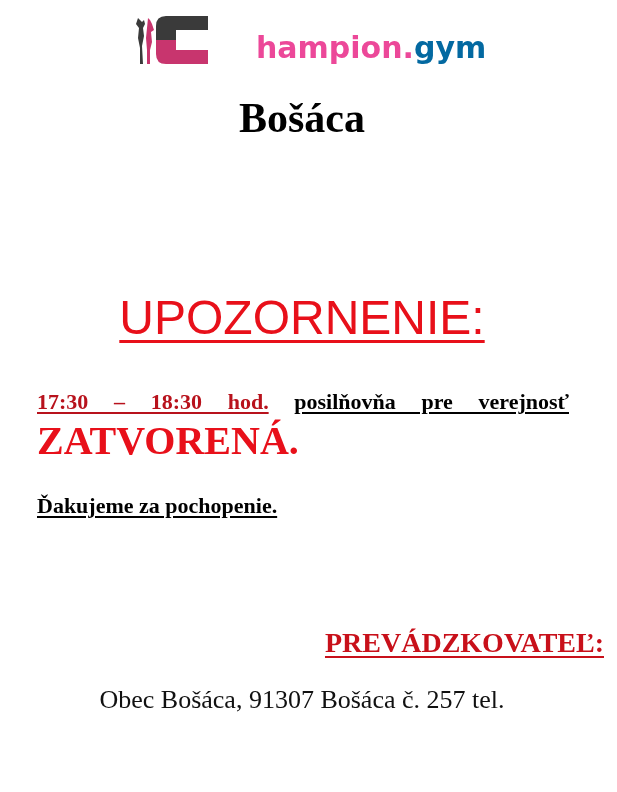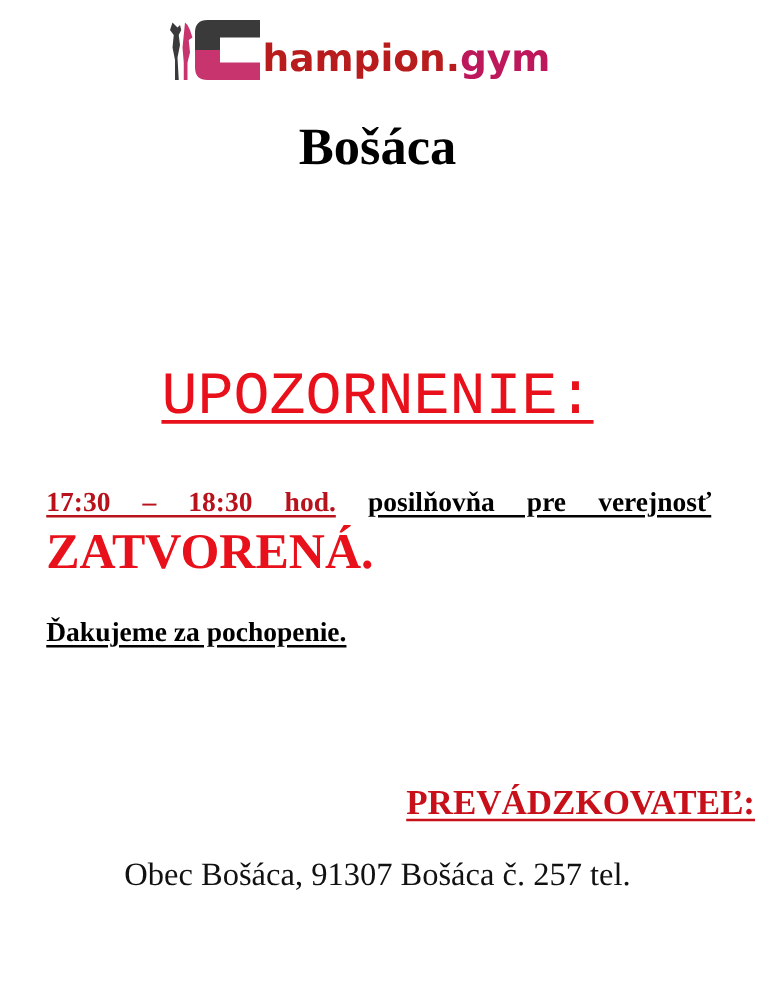--- a/index.html
+++ b/index.html
@@ -2,26 +2,26 @@
 <html><head>
   <meta charset="utf-8">
   <style>
     html, body { margin: 0; padding: 0; background: #ffffff; }
     body { width: 617px; height: 792px; position: relative; overflow: hidden; font-family: "DejaVu Serif", "Liberation Serif", serif; }
 
     .logo { position: absolute; left: 134px; top: 14px; height: 56px; width: 350px; }
     .logo-figures { position: absolute; left: 0; top: 2px; width: 22px; height: 50px; }
     .logo-c { position: absolute; left: 22px; top: 2px; width: 52px; height: 48px; }
     .logo-text { position: absolute; left: 76px; top: 14px; font-family: "DejaVu Sans", sans-serif; font-weight: bold; font-size: 30px; letter-spacing: 0px; line-height: 40px; }
-    .logo-text .dark { color: #b91c1c; }
-    .logo-text .pink { color: #be185d; }
+    .logo-text .dark { color: #ec4899; margin-left: 46px; }
+    .logo-text .pink { color: #0369a1; }
 
     .town { position: absolute; left: 0; width: 604px; top: 90px; text-align: center; font-family: "Liberation Serif", serif; font-weight: bold; font-size: 42px; line-height: 56px; color: #000; }
 
-    .notice-title { position: absolute; left: 0; width: 604px; top: 290px; text-align: center; font-family: Liberation Mono, monospace; font-size: 48px; line-height: 56px; color: #e8101a; }
+    .notice-title { position: absolute; left: 0; width: 604px; top: 290px; text-align: center; font-family: Liberation Sans, sans-serif; font-size: 48px; line-height: 56px; color: #e8101a; }
     .notice-title span { text-decoration: underline; text-decoration-thickness: 3px; text-underline-offset: 6px; }
 
     .body { position: absolute; left: 37px; width: 532px; top: 386px; font-family: "Liberation Serif", serif; font-weight: bold; font-size: 22px; color: #000; }
     .line { text-align: justify; text-align-last: justify; line-height: 32px; }
     .line span { text-decoration: underline; text-decoration-thickness: 1.5px; text-underline-offset: 3px; }
     .red-time { color: #b8121c; }
     .closed { font-size: 40px; line-height: 46px; color: #e8101a; text-decoration-color: #000; text-decoration-thickness: 2px; text-underline-offset: 5px; display: inline-block; }
     .thanks { line-height: 30px; margin-top: 27px; }
     .thanks span { text-decoration: underline; text-decoration-thickness: 1.5px; text-underline-offset: 3px; }
 

